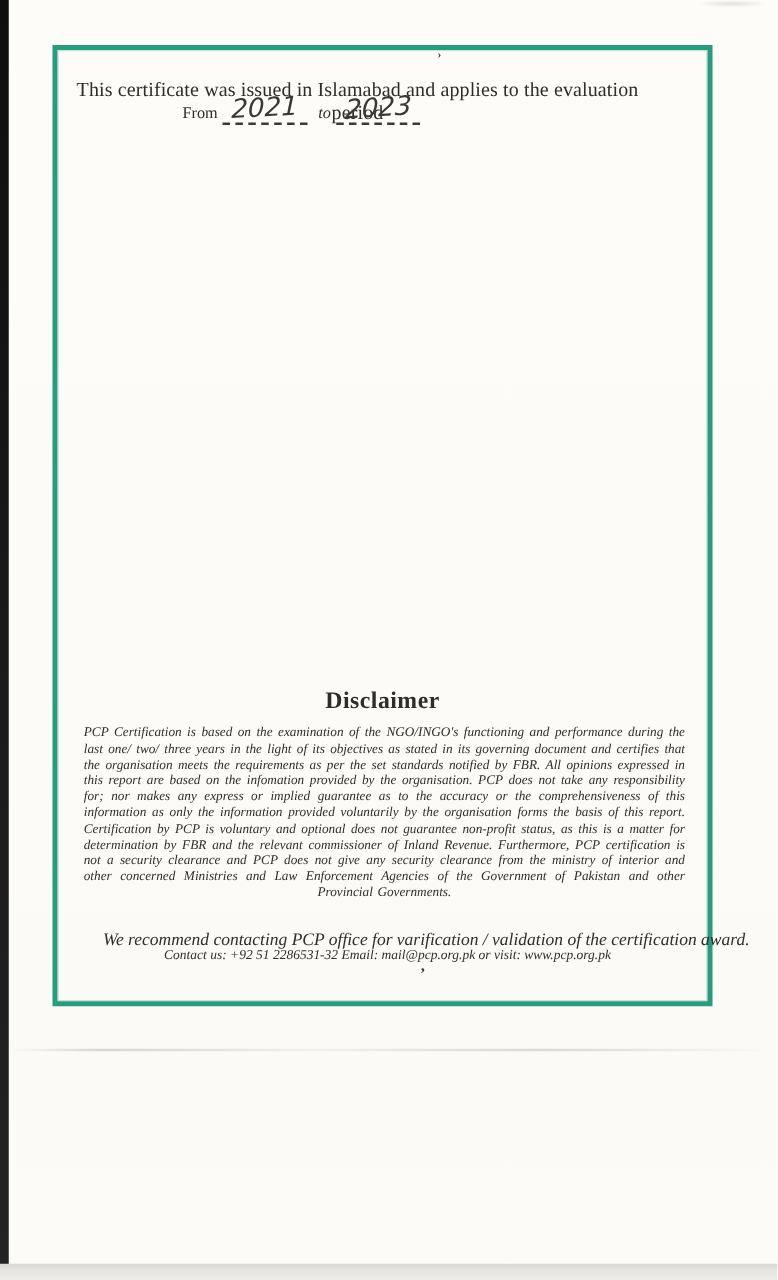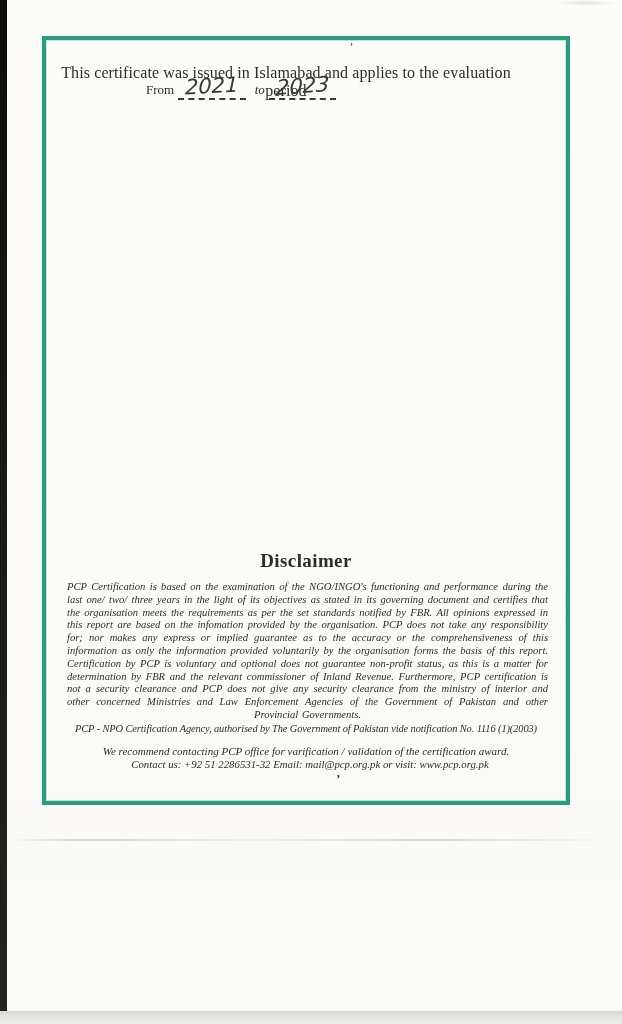--- a/index.html
+++ b/index.html
@@ -57,21 +57,21 @@
     font-style:italic;font-size:10.6px;line-height:12.8px;
     text-align:justify;text-align-last:center;word-spacing:1px;
   }
   .agency-line{
     position:absolute;left:23px;top:723px;width:566px;
     text-align:center;font-style:italic;font-size:10.4px;white-space:nowrap;
     letter-spacing:-0.1px;
   }
   .recommend-line{
     position:absolute;left:46px;top:745px;width:520px;
-    text-align:center;font-style:italic;font-size:11px;
+    text-align:center;font-style:italic;font-size:14px;padding-left:35px;
   }
   .contact-line{
     position:absolute;left:50px;top:758px;width:520px;
     text-align:center;font-style:italic;font-size:10.8px;
   }
   .artifact-top{
     position:absolute;left:350px;top:38px;font-size:9px;color:#3a3835;
     font-weight:bold;
   }
   .artifact-bottom{
@@ -105,21 +105,20 @@
     <span class="to-label">to</span>
     <span class="year-slot second">
       <span class="year-hand">2023</span>
     </span>
   </div>
 
   <div class="disclaimer-title">Disclaimer</div>
 
   <div class="disclaimer-body">PCP Certification is based on the examination of the NGO/INGO's functioning and performance during the last one/ two/ three years in the light of its objectives as stated in its governing document and certifies that the organisation meets the requirements as per the set standards notified by FBR. All opinions expressed in this report are based on the infomation provided by the organisation. PCP does not take any responsibility for; nor makes any express or implied guarantee as to the accuracy or the comprehensiveness of this information as only the information provided voluntarily by the organisation forms the basis of this report. Certification by PCP is voluntary and optional does not guarantee non-profit status, as this is a matter for determination by FBR and the relevant commissioner of Inland Revenue. Furthermore, PCP certification is not a security clearance and PCP does not give any security clearance from the ministry of interior and other concerned Ministries and Law Enforcement Agencies of the Government of Pakistan and other Provincial Governments.</div>
 
-  <div class="agency-line">PCP - NPO Certification Agency, authorised by The Government of Pakistan vide notification No. 1116 (1)(2003)</div>
 
   <div class="recommend-line">We recommend contacting PCP office for varification / validation of the certification award.</div>
 
   <div class="contact-line">Contact us: +92 51 2286531-32 Email: mail@pcp.org.pk or visit: www.pcp.org.pk</div>
 
   <span class="artifact-bottom">’</span>
 
   <div class="paper-crease"></div>
   <div class="bottom-band"></div>
 

